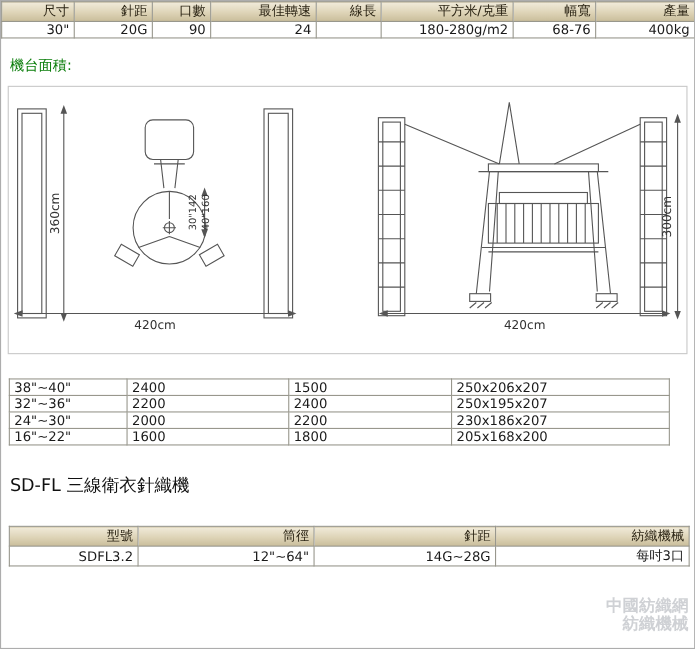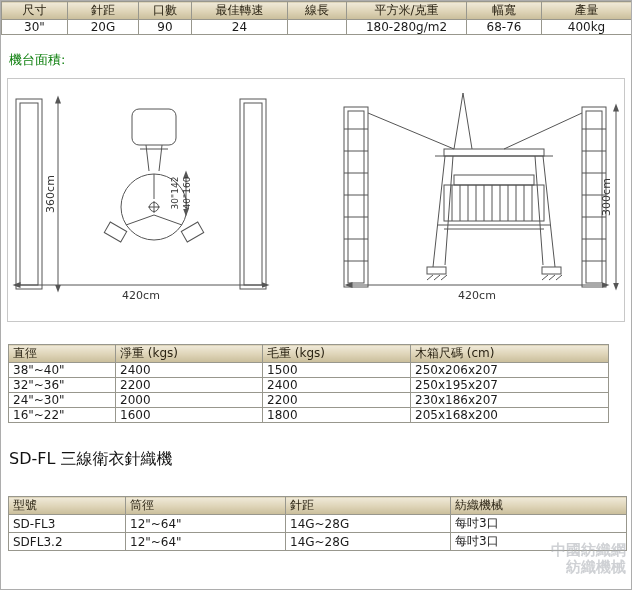--- a/index.html
+++ b/index.html
@@ -3,28 +3,28 @@
 <meta charset="utf-8">
 <style>
   *{box-sizing:border-box}
   body{margin:0;background:#fff;font-family:"DejaVu Sans","Liberation Sans",sans-serif;font-size:12px;color:#1a1a1a}
   .page{position:relative;width:632px;height:590px;border:1px solid #adadad;background:#fff;overflow:hidden}
   table{border-collapse:collapse;table-layout:fixed}
   th,td{border:1px solid #98978d;padding:0 4px;white-space:nowrap;overflow:hidden;font-weight:normal;font-size:12px}
   th{background:linear-gradient(180deg,#f0ead9 0%,#ddd3b6 55%,#c9bd9a 100%);height:17px;color:#2b2414}
   td{height:15px;background:#fff}
   .top-table{width:630px}
-  .top-table td,.top-table th{text-align:center}
+  .top-table td,.top-table th{text-align:right}
   .section-title{color:#0a7d0a;font-weight:normal;font-size:13px;margin:16px 0 0 8px}
   .diagram-box{margin:9px 6px 0 6px;border:1px solid #c8c8c8;height:244px;background:#fff}
   .weight-table{margin:22px 0 0 7px;width:600px}
   .weight-table th,.weight-table td{text-align:left}
   .caption{margin:26px 0 0 8px;font-size:16px;color:#111}
   .model-table{margin:26px 0 0 7px;width:618px}
-  .model-table th,.model-table td{text-align:left}
+  .model-table th,.model-table td{text-align:right}
   .watermark{position:absolute;right:5px;bottom:13px;text-align:right;color:#a9adb3;opacity:.55;font-weight:bold;font-size:15px;line-height:17px;filter:blur(.6px);pointer-events:none}
   svg text{font-size:11px;fill:#333;stroke:none}
   svg text.small{font-size:9px}
 </style>
 </head>
 <body>
 
 <div class="page">
 
   <table class="top-table">
@@ -121,26 +121,20 @@
   </div>
 
   <table class="weight-table">
     <colgroup>
       <col style="width:107px">
         <col style="width:147px">
         <col style="width:148px">
         <col style="width:198px">
     </colgroup>
     <tbody>
-        <tr>
-      <th>直徑</th>
-      <th>淨重 (kgs)</th>
-      <th>毛重 (kgs)</th>
-      <th>木箱尺碼 (cm)</th>
-    </tr>
     <tr>
       <td>38"~40"</td>
       <td>2400</td>
       <td>1500</td>
       <td>250x206x207</td>
     </tr>
     <tr>
       <td>32"~36"</td>
       <td>2200</td>
       <td>2400</td>
@@ -172,26 +166,20 @@
         <col style="width:176px">
     </colgroup>
     <tbody>
         <tr>
       <th>型號</th>
       <th>筒徑</th>
       <th>針距</th>
       <th>紡織機械</th>
     </tr>
     <tr>
-      <td>SD-FL3</td>
-      <td>12"~64"</td>
-      <td>14G~28G</td>
-      <td>每吋3口</td>
-    </tr>
-    <tr>
       <td>SDFL3.2</td>
       <td>12"~64"</td>
       <td>14G~28G</td>
       <td>每吋3口</td>
     </tr>
   </tbody>
     </table>
 
   <div class="watermark">
     <div>中國紡織網</div>

